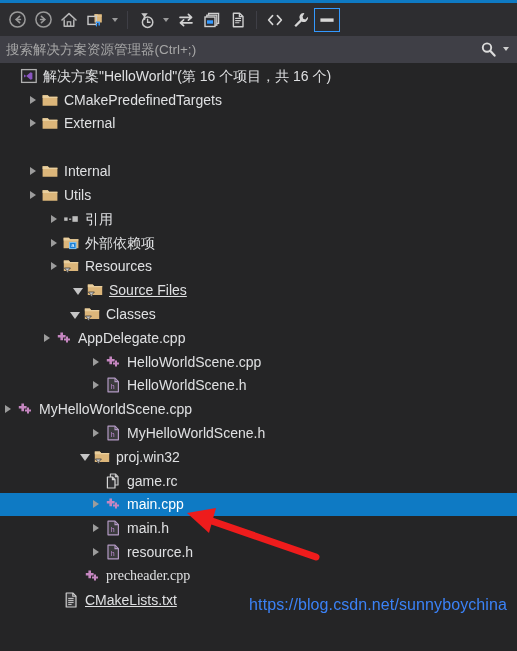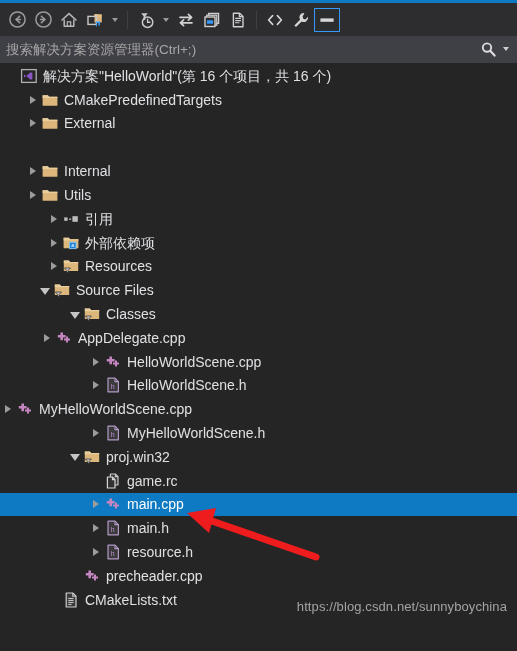--- a/index.html
+++ b/index.html
@@ -129,22 +129,22 @@
     border-right: 5px solid transparent;
     border-top: 7px solid #c5c5c5;
     margin-top: 2px;
   }
 
   
   .watermark {
     position: absolute;
     right: 10px;
     bottom: 8px;
-    color: #a3a3a3;
-    font-size: 13px;
+    color: #3b82f6;
+    font-size: 16px;
     letter-spacing: 0.1px;
   }
 
   
   .arrow-overlay {
     position: absolute;
     left: 0; top: 0;
     width: 517px; height: 651px;
     pointer-events: none;
   }
@@ -360,21 +360,21 @@
         </span>
         <span class="icon">
           <svg width="18" height="18" viewBox="0 0 18 18">
             <path d="M1.8 3.6 h5.0 l1.3 1.5 h8.1 v8.8 h-14.4 z" fill="#dcb67a"></path>
             <path d="M1.8 3.6 h5.0 l1.3 1.5 h8.1 v1.2 h-14.4 z" fill="#e9cf9e"></path>
             <path d="M2.4 11.0 h6.0 l-2.2 2.4 v2.4 l-1.6 -1.0 v-1.4 z" fill="#c9c9c9" stroke="#2a2a2b" stroke-width="0.7"></path>
           </svg>
         </span>
         <span class="label">Resources</span>
       </div>
-      <div class="row" style="padding-left: 37px;">
+      <div class="row" style="padding-left: 70px; text-decoration: underline;">
         <span class="twisty">
           <span class="tw-expanded"></span>
         </span>
         <span class="icon">
           <svg width="18" height="18" viewBox="0 0 18 18">
             <path d="M1.8 3.6 h5.0 l1.3 1.5 h8.1 v8.8 h-14.4 z" fill="#dcb67a"></path>
             <path d="M1.8 3.6 h5.0 l1.3 1.5 h8.1 v1.2 h-14.4 z" fill="#e9cf9e"></path>
             <path d="M2.4 11.0 h6.0 l-2.2 2.4 v2.4 l-1.6 -1.0 v-1.4 z" fill="#c9c9c9" stroke="#2a2a2b" stroke-width="0.7"></path>
           </svg>
         </span>
@@ -448,21 +448,21 @@
         </span>
         <span class="icon">
           <svg width="18" height="18" viewBox="0 0 18 18">
             <path d="M4.0 2.2 h7.0 l3.4 3.4 v10.2 h-10.4 z" fill="#3a3a3c" stroke="#b39ac4" stroke-width="1.2" stroke-linejoin="round"></path>
             <path d="M11.0 2.2 v3.4 h3.4" fill="none" stroke="#b39ac4" stroke-width="1.1"></path>
             <text x="8.6" y="13.0" font-size="7" fill="#c38fd8" text-anchor="middle" font-family="Liberation Sans, sans-serif">h</text>
           </svg>
         </span>
         <span class="label">MyHelloWorldScene.h</span>
       </div>
-      <div class="row" style="padding-left: 67px;">
+      <div class="row" style="padding-left: 67px; margin-left: 10px;">
         <span class="twisty">
           <span class="tw-expanded"></span>
         </span>
         <span class="icon">
           <svg width="18" height="18" viewBox="0 0 18 18">
             <path d="M1.8 3.6 h5.0 l1.3 1.5 h8.1 v8.8 h-14.4 z" fill="#dcb67a"></path>
             <path d="M1.8 3.6 h5.0 l1.3 1.5 h8.1 v1.2 h-14.4 z" fill="#e9cf9e"></path>
             <path d="M2.4 11.0 h6.0 l-2.2 2.4 v2.4 l-1.6 -1.0 v-1.4 z" fill="#c9c9c9" stroke="#2a2a2b" stroke-width="0.7"></path>
           </svg>
         </span>
@@ -511,31 +511,31 @@
         </span>
         <span class="icon">
           <svg width="18" height="18" viewBox="0 0 18 18">
             <path d="M4.0 2.2 h7.0 l3.4 3.4 v10.2 h-10.4 z" fill="#3a3a3c" stroke="#b39ac4" stroke-width="1.2" stroke-linejoin="round"></path>
             <path d="M11.0 2.2 v3.4 h3.4" fill="none" stroke="#b39ac4" stroke-width="1.1"></path>
             <text x="8.6" y="13.0" font-size="7" fill="#c38fd8" text-anchor="middle" font-family="Liberation Sans, sans-serif">h</text>
           </svg>
         </span>
         <span class="label">resource.h</span>
       </div>
-      <div class="row" style="padding-left: 67px;">
+      <div class="row" style="padding-left: 67px; font-family: Liberation Serif, serif;">
         <span class="twisty"></span>
         <span class="icon">
           <svg width="18" height="18" viewBox="0 0 18 18">
             <path d="M5.4 3.4 h2.6 v2.6 h2.6 v2.6 h-2.6 v2.6 h-2.6 v-2.6 h-2.6 v-2.6 h2.6 z" fill="#c586c0"></path>
             <path d="M11.0 7.6 h2.0 v2.0 h2.0 v2.0 h-2.0 v2.0 h-2.0 v-2.0 h-2.0 v-2.0 h2.0 z" fill="#c586c0"></path>
           </svg>
         </span>
         <span class="label">precheader.cpp</span>
       </div>
-      <div class="row" style="padding-left: 46px;">
+      <div class="row" style="padding-left: 46px; text-decoration: underline;">
         <span class="twisty"></span>
         <span class="icon">
           <svg width="18" height="18" viewBox="0 0 18 18">
             <path d="M4.2 2.0 h6.6 l3.2 3.2 v10.8 h-9.8 z" fill="#3a3a3c" stroke="#cfcfcf" stroke-width="1.2" stroke-linejoin="round"></path>
             <path d="M10.8 2.0 v3.2 h3.2" fill="none" stroke="#cfcfcf" stroke-width="1.1"></path>
             <path d="M6.2 7.4 h5.4 M6.2 9.4 h5.4 M6.2 11.4 h5.4 M6.2 13.4 h3.4" stroke="#cfcfcf" stroke-width="1"></path>
           </svg>
         </span>
         <span class="label">CMakeLists.txt</span>
       </div>

